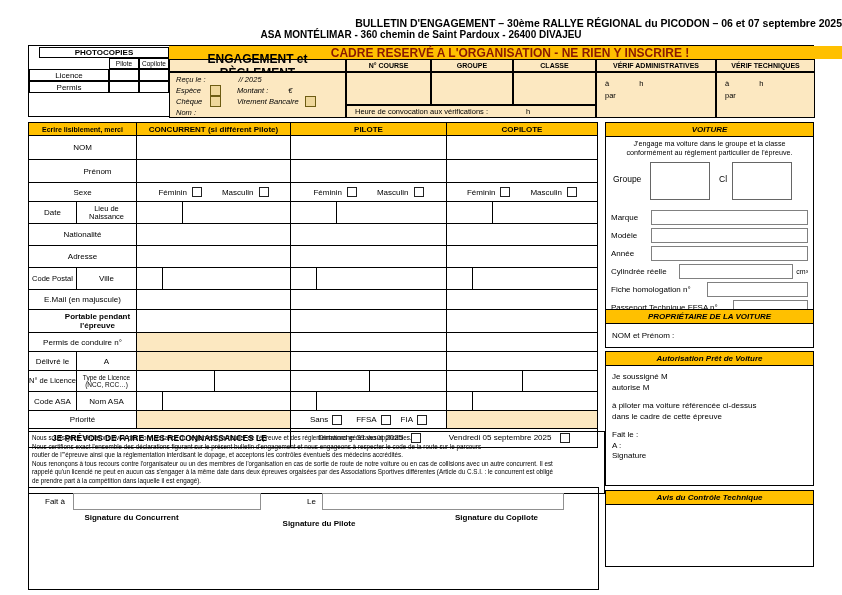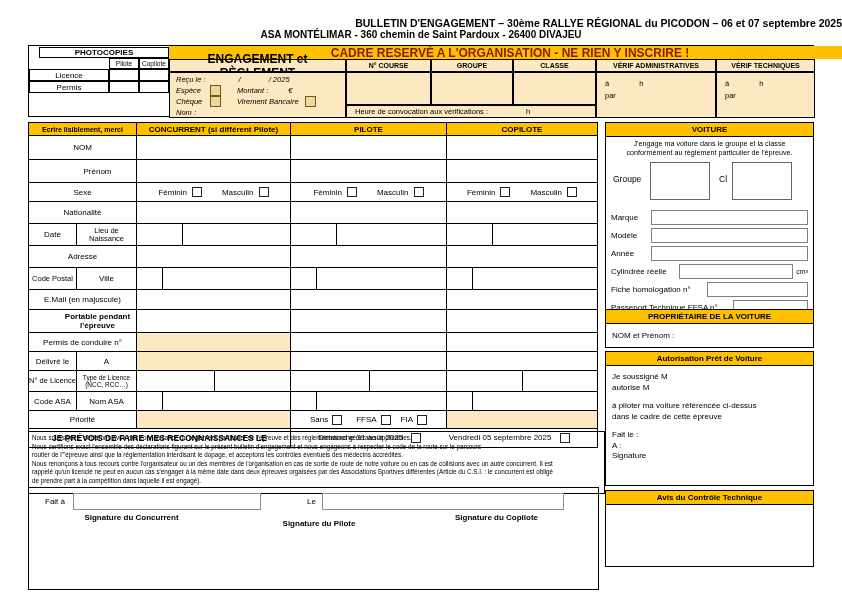--- a/index.html
+++ b/index.html
@@ -45,21 +45,21 @@
   .legal{position:absolute;left:28px;top:431px;width:569px;height:57px;border:1px solid #000;
          padding:2px 3px;font-size:6.3px;line-height:8.6px;}
   .legal div{white-space:nowrap;overflow:hidden;}
   .sigbox{position:absolute;left:28px;top:487px;width:569px;height:101px;border:1px solid #000;}
   .sigrow{display:flex;align-items:center;margin-top:5px;font-size:8px;}
   .sigline{height:17px;border:1.5px solid #909090;background:#fff;box-sizing:border-box;}
   .siglabels{display:flex;margin-top:3px;font-weight:bold;font-size:8px;}
   .siglabels span{display:block;text-align:center;}
   
   .rbox{position:absolute;left:605px;width:209px;border:1px solid #000;background:#fff;box-sizing:border-box;}
-  .shead{background:#FFC000;font-weight:bold;text-align:center;font-size:8px;height:13px;line-height:13px;border-bottom:1px solid #000;}
+  .shead{background:#FFC000;font-weight:bold;text-align:center;font-size:8px;height:13px;line-height:13px;border-bottom:1px solid #000;font-style:italic;}
   .vintro{font-size:7.2px;text-align:center;line-height:9px;margin-top:2px;}
   .vrow{display:flex;align-items:center;margin:3px 5px 0 5px;font-size:8px;}
   .vin{height:15px;border:1px solid #808080;background:#fff;box-sizing:border-box;}
   .grpwrap{position:relative;height:50px;font-size:8.5px;}
   .grpbox{position:absolute;border:1px solid #666;background:#fff;width:60px;height:38px;top:5px;box-sizing:border-box;}
   .atext{font-size:8px;line-height:10.5px;padding:6px 6px 0 6px;}
 </style>
 </head>
 <body>
 
@@ -80,21 +80,21 @@
     <div class="abs bd" style="left:80px;top:35px;width:30px;height:12px;"></div>
     <div class="abs bd" style="left:110px;top:35px;width:30px;height:12px;"></div>
 
     <div class="abs orange ctr banner">CADRE RESERVÉ A L'ORGANISATION - NE RIEN Y INSCRIRE !</div>
 
     <div class="abs bd beige ctr b" style="left:140px;top:13px;width:177px;height:13px;font-size:12px;">ENGAGEMENT et RÈGLEMENT</div>
     <div class="abs bd beige" style="left:140px;top:26px;width:177px;height:46px;font-style:italic;">
       <div class="engline" style="margin-top:1px;">
         <span>Reçu le :</span>
         <span style="margin-left:33px;">/</span>
-        <span style="margin-left:28px;">/ 2025</span>
+        <span style="">/ 2025</span>
       </div>
       <div class="engline">
         <span style="width:34px;">Espèce</span>
         <span class="cbx2"></span>
         <span style="margin-left:16px;">Montant :</span>
         <span style="margin-left:20px;">€</span>
       </div>
       <div class="engline">
         <span style="width:34px;">Chèque</span>
         <span class="cbx2"></span>
@@ -181,26 +181,20 @@
             <div class="sexrow">
         <span>Féminin</span>
               <span class="cbx"></span>
         <span class="gap"></span>
         <span>Masculin</span>
               <span class="cbx"></span>
       </div>
           </td>
     </tr>
     <tr class="r21">
-      <td>Nationalité</td>
-      <td></td>
-      <td></td>
-      <td></td>
-    </tr>
-    <tr class="r21">
       <td>
             <div class="sp2">
         <div class="w47 dv">Date</div>
         <div class="small75">Lieu de Naissance</div>
       </div>
           </td>
       <td>
             <div class="sp2">
               <div class="w45 dv"></div>
               <div></div>
@@ -211,20 +205,26 @@
               <div class="w45 dv"></div>
               <div></div>
             </div>
           </td>
       <td>
             <div class="sp2">
               <div class="w45 dv"></div>
               <div></div>
             </div>
           </td>
+    </tr>
+    <tr class="r21">
+      <td>Nationalité</td>
+      <td></td>
+      <td></td>
+      <td></td>
     </tr>
     <tr class="r21">
       <td>Adresse</td>
       <td></td>
       <td></td>
       <td></td>
     </tr>
     <tr class="r21">
       <td>
             <div class="sp2">

